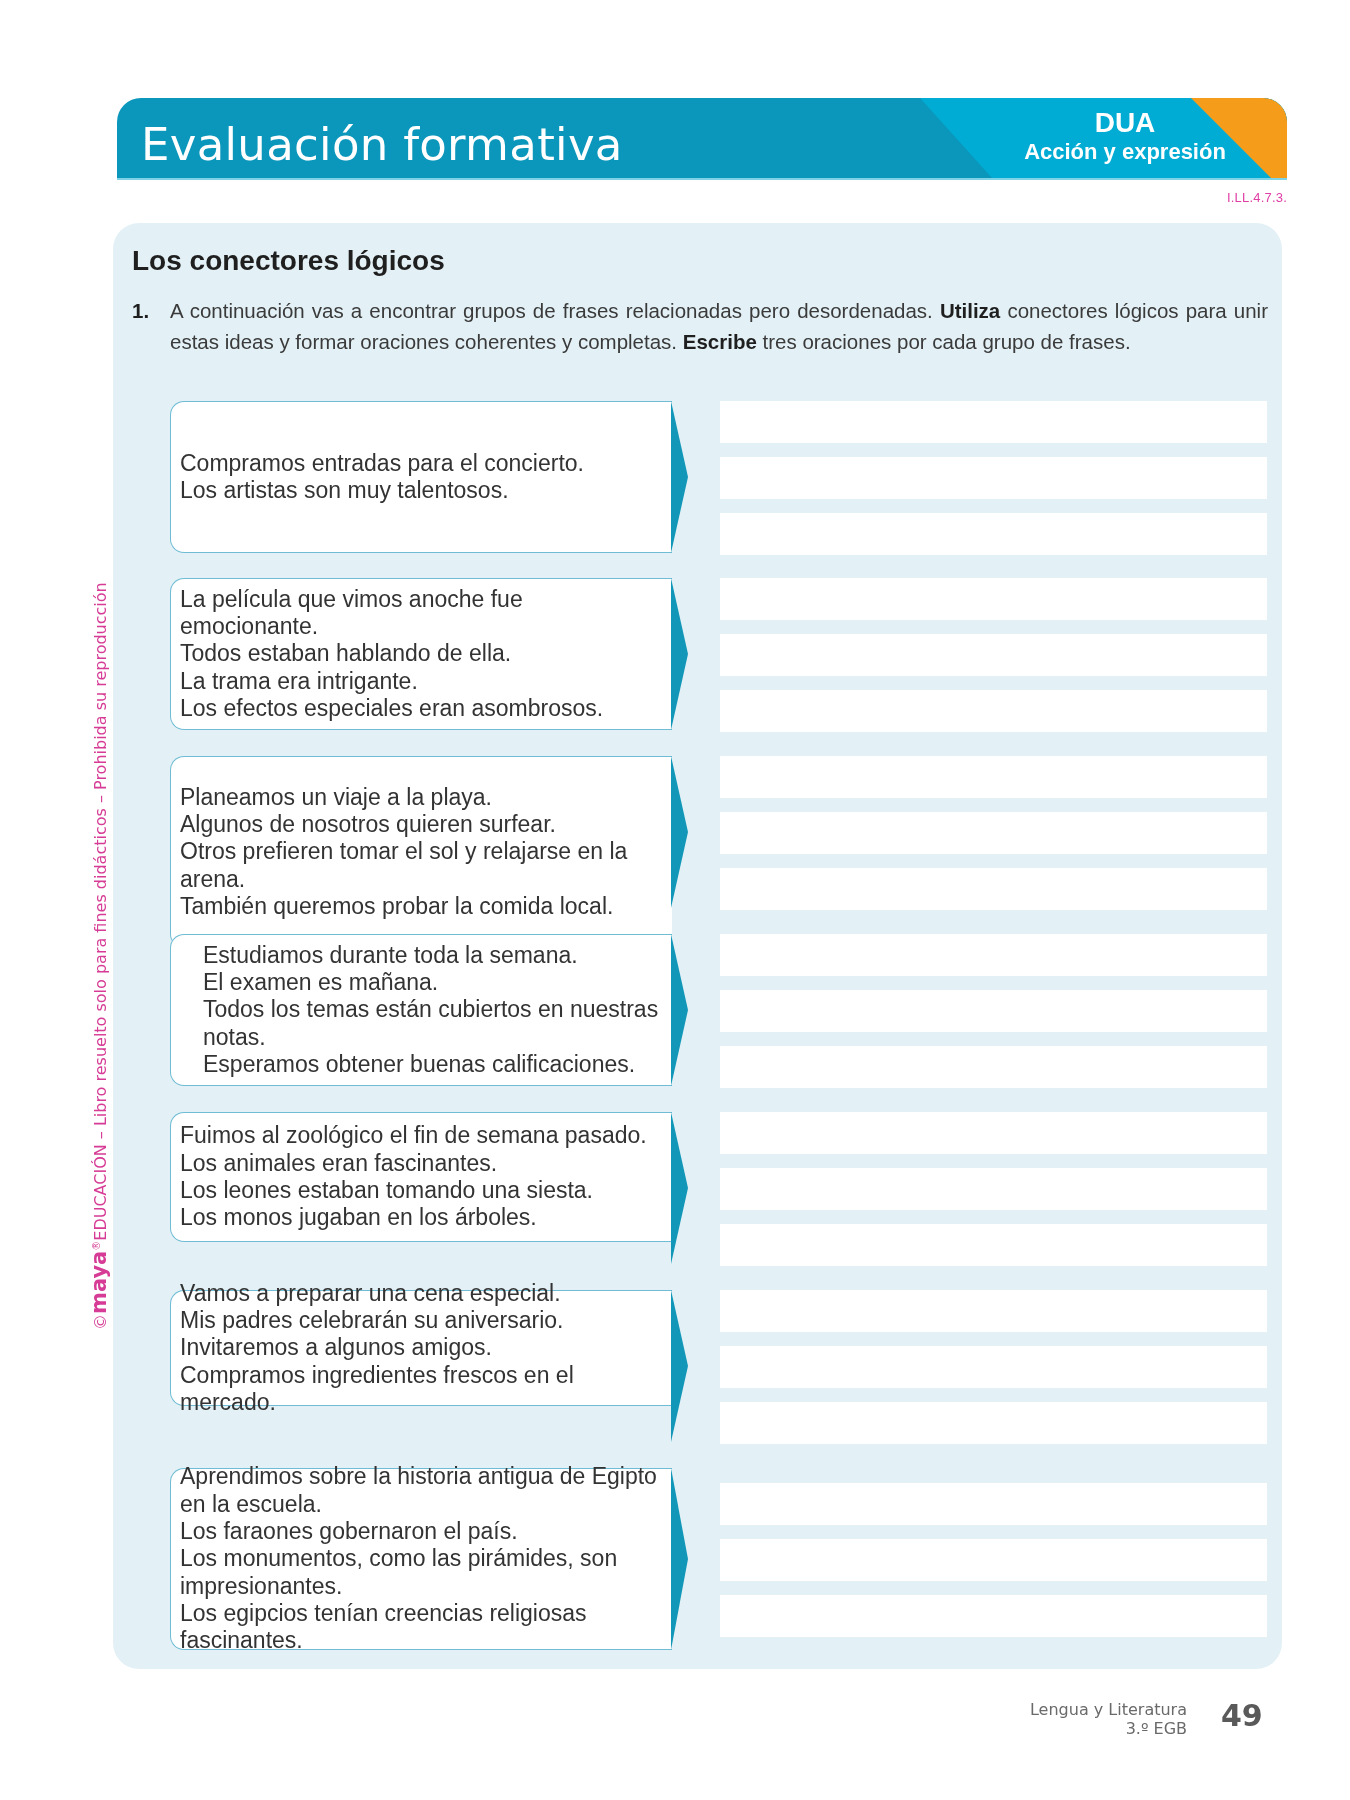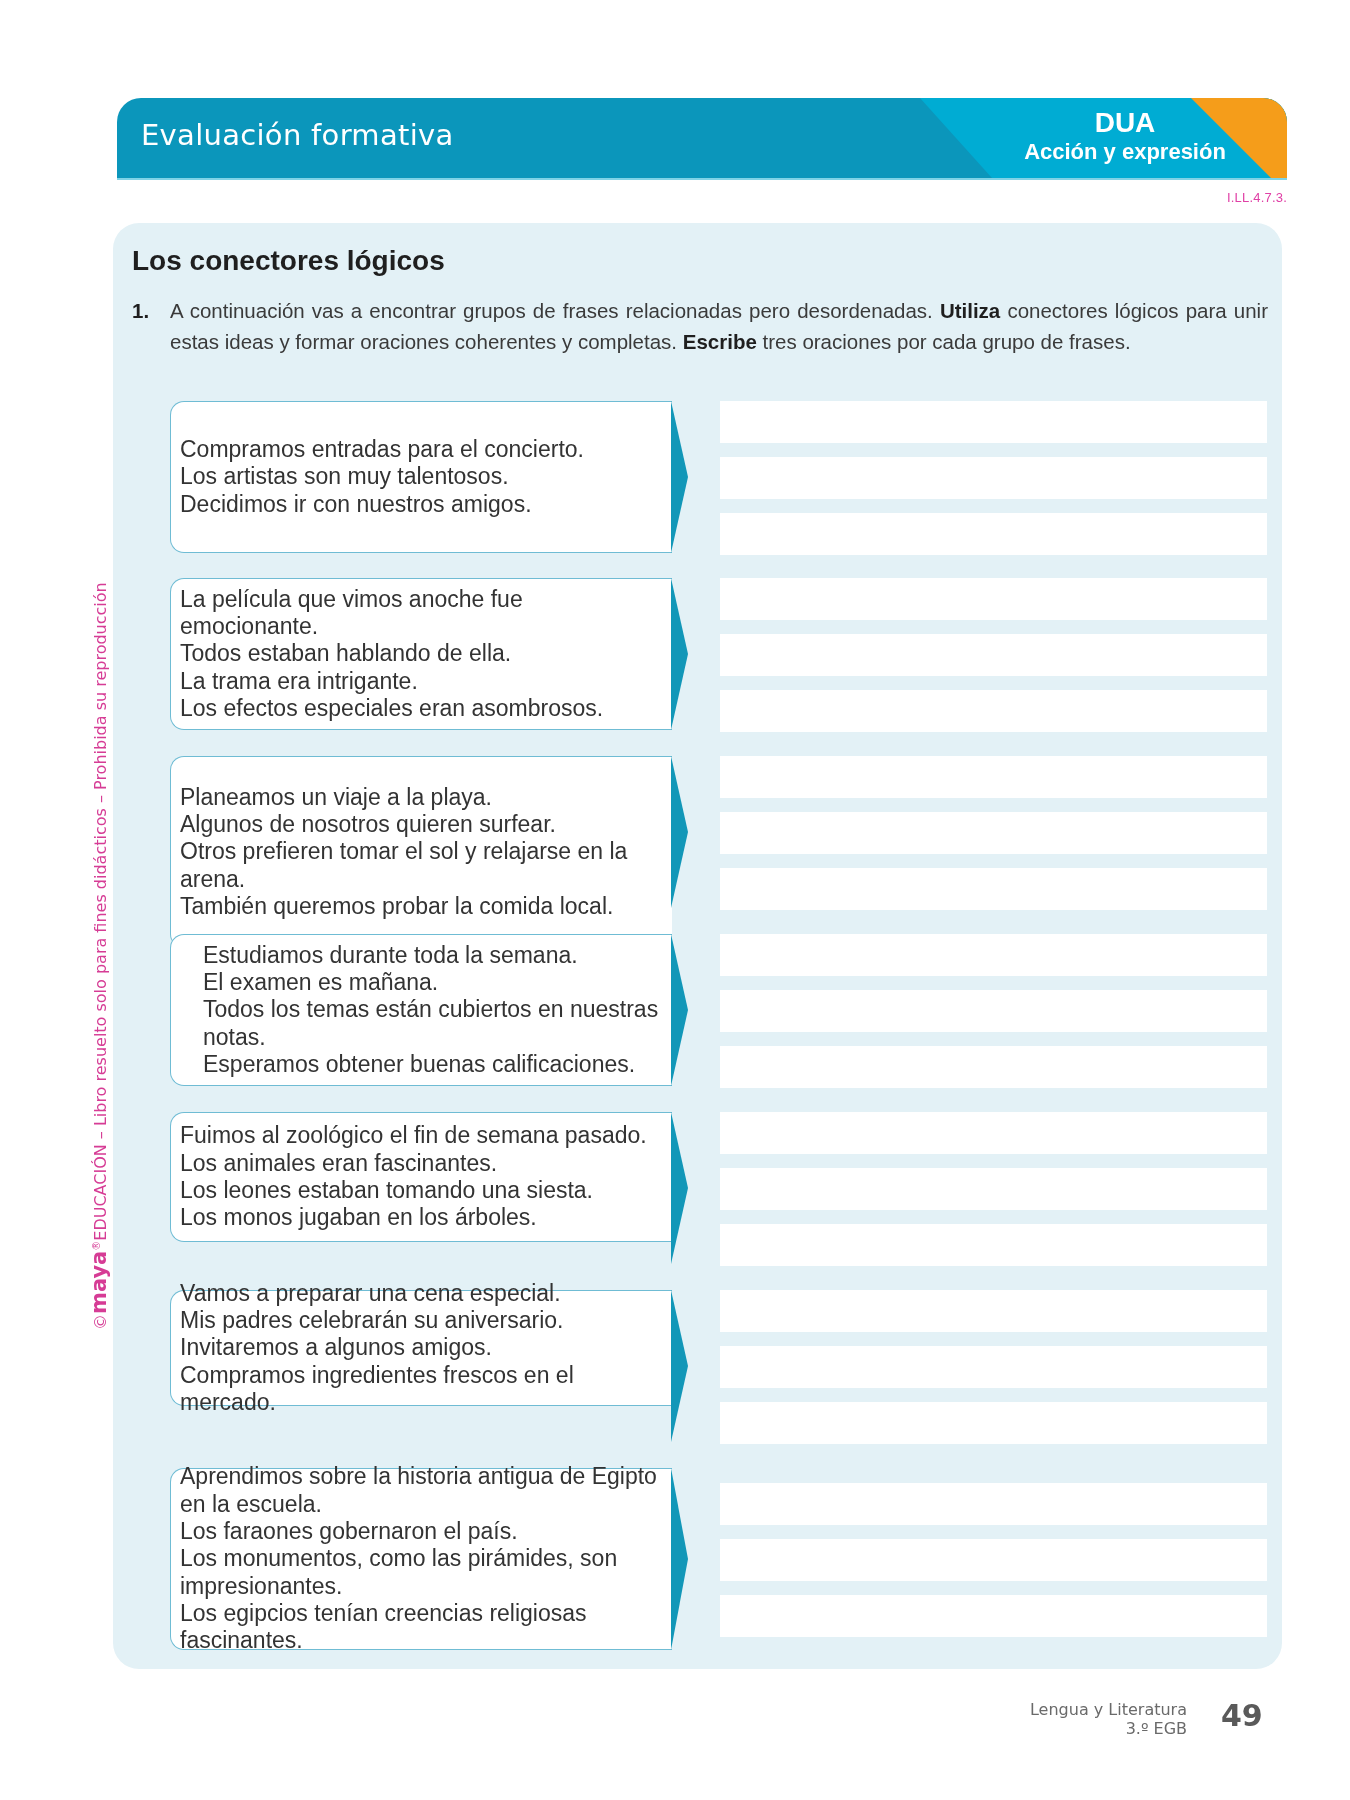--- a/index.html
+++ b/index.html
@@ -17,21 +17,21 @@
     background: #00acd3;
     clip-path: polygon(0 0, 100% 0, 100% 100%, 72px 100%);
   }
   .banner .orange {
     position: absolute; top: 0; bottom: 0; right: 0; width: 96px;
     background: #f59d1a;
     clip-path: polygon(0 0, 100% 0, 100% 100%, 80px 100%);
   }
   .banner-title {
     position: absolute; left: 24px; top: 20px;
-    font-family: "DejaVu Sans", sans-serif; font-size: 29px; color: #ffffff; letter-spacing: 0.3px;
+    font-family: "DejaVu Sans", sans-serif; font-size: 45px; color: #ffffff; letter-spacing: 0.3px;
   }
   .dua-block { position: absolute; left: 893px; width: 230px; top: 10px; text-align: center; color: #fff; }
   .dua-title { font-family: "Liberation Sans", sans-serif; font-weight: bold; font-size: 28px; line-height: 30px; }
   .dua-sub { font-family: "Liberation Sans", sans-serif; font-weight: bold; font-size: 22px; line-height: 28px; }
 
   .indicator {
     position: absolute; right: 63px; top: 190px;
     font-family: "Liberation Sans", sans-serif; font-size: 13px; color: #e040a6; letter-spacing: 0.2px;
   }
 
@@ -114,21 +114,20 @@
   <div class="instruction">
     <span class="num">1.</span>
     <div class="text"><span>A continuación vas a encontrar grupos de frases relacionadas pero desordenadas. </span><b>Utiliza</b><span> conectores lógicos para unir estas ideas y formar oraciones coherentes y completas. </span><b>Escribe</b><span> tres oraciones por cada grupo de frases.</span></div>
   </div>
 
   <div id="groups">
       <div class="group" style="top: 178px; height: 152px;">
         <div class="phrase-box" style="height: 152px;">
           <span class="phrase-line">Compramos entradas para el concierto.</span>
           <span class="phrase-line">Los artistas son muy talentosos.</span>
-          <span class="phrase-line">Decidimos ir con nuestros amigos.</span>
         </div>
         <div class="arrow" style="height: 152px;">
           <svg viewBox="0 0 20 152" preserveAspectRatio="none">
             <polygon points="1,0 18,76 1,152" fill="#1297b8"></polygon>
           </svg>
         </div>
         <input type="text" class="answer" value="" style="top: 0px;">
         <input type="text" class="answer" value="" style="top: 56px;">
         <input type="text" class="answer" value="" style="top: 112px;">
       </div>

